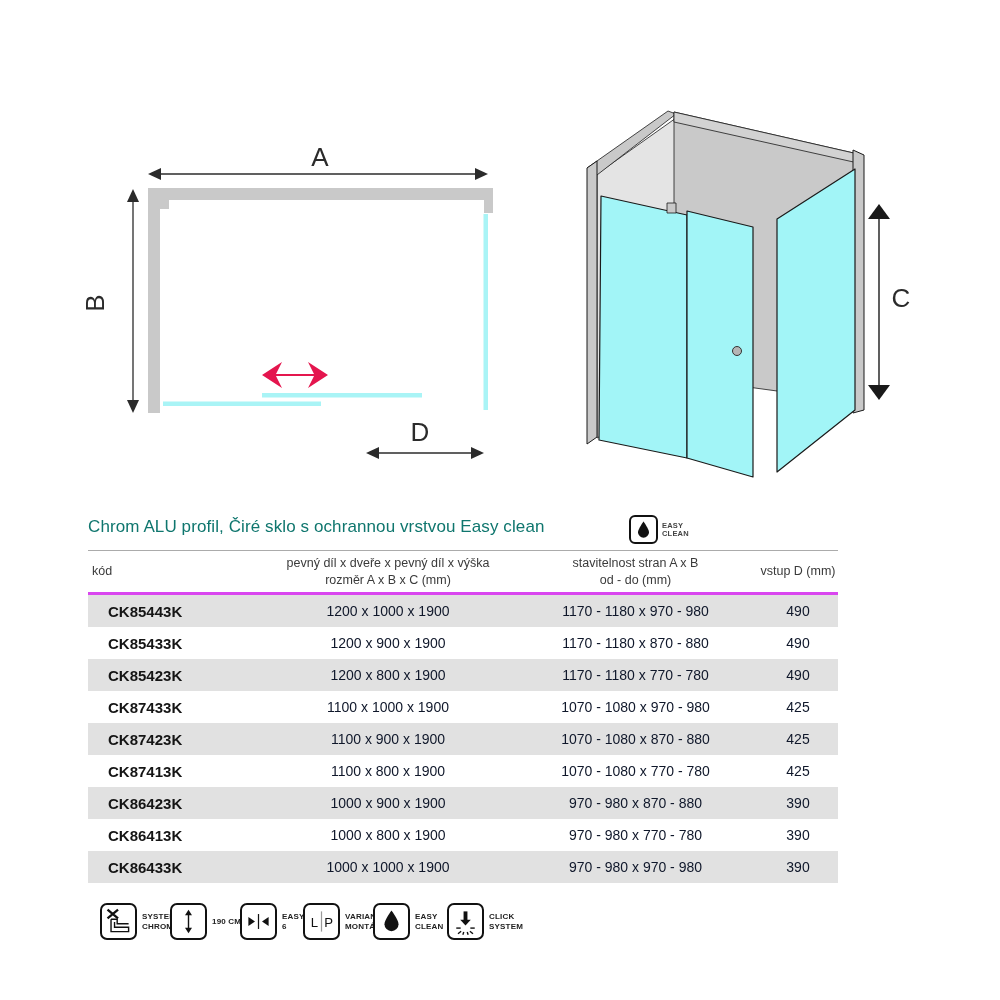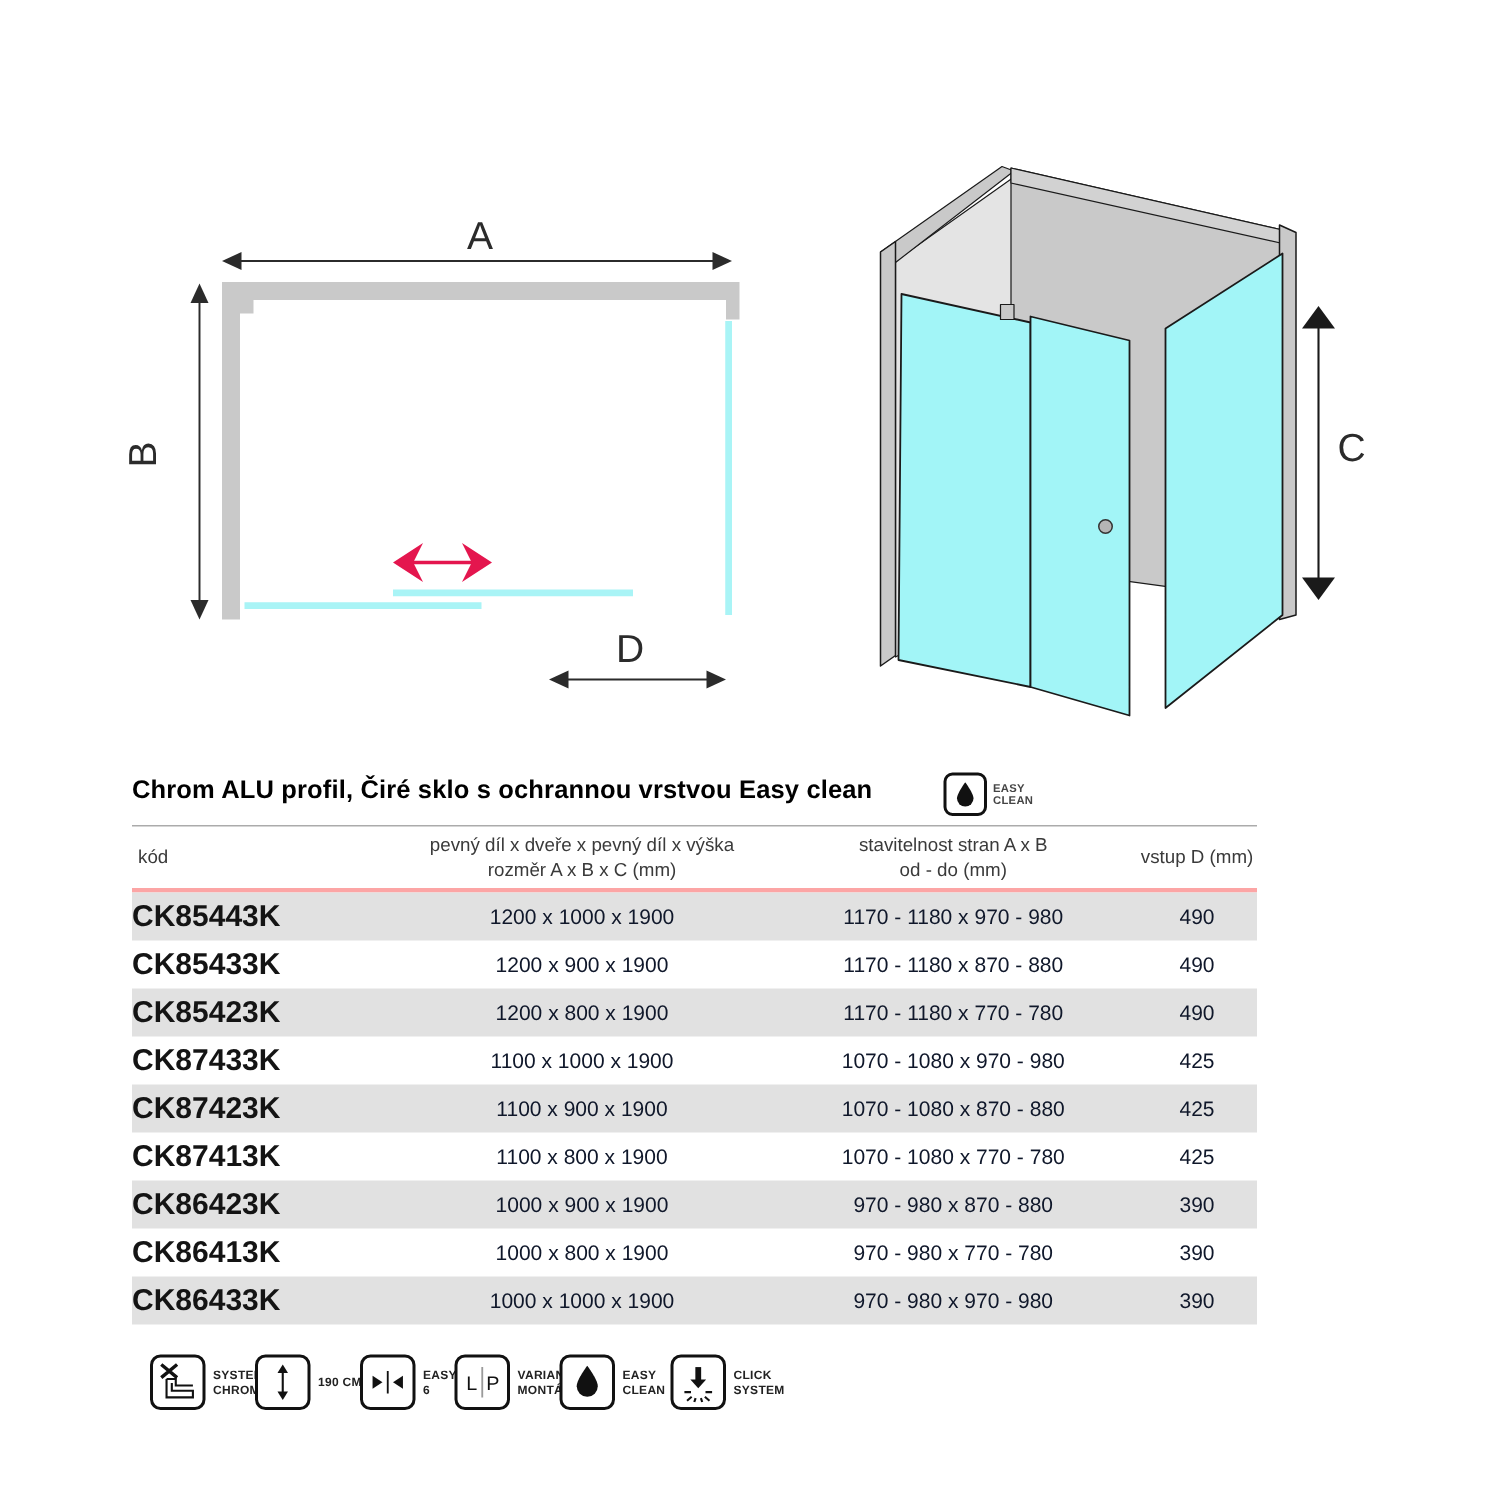--- a/index.html
+++ b/index.html
@@ -1,34 +1,34 @@
 <!DOCTYPE html>
 <html><head>
 <meta charset="utf-8">
 <style>
   html,body{margin:0;padding:0;background:#fff;}
   .canvas{position:relative;width:1000px;height:1000px;background:#fff;overflow:hidden;
           font-family:"Liberation Sans",sans-serif;color:#111;}
   svg text{font-family:"Liberation Sans",sans-serif;}
   
-  .title{position:absolute;left:88px;top:517px;font-size:17px;font-weight:bold;color:#000000;letter-spacing:.1px;}
+  .title{position:absolute;left:88px;top:517px;font-size:17px;font-weight:normal;color:#0f766e;letter-spacing:.1px;}
   .ec-badge{position:absolute;left:629px;top:515px;display:flex;align-items:center;}
   .ec-box{width:25px;height:25px;border:2px solid #111;border-radius:6px;display:flex;align-items:center;justify-content:center;background:#fff;}
   .ec-txt{margin-left:4px;font-size:7.5px;line-height:8px;color:#444;font-weight:bold;letter-spacing:.2px;}
   
   .table{position:absolute;left:88px;top:550px;width:750px;}
   .thead{display:grid;grid-template-columns:175px 250px 245px 80px;align-items:center;
-         border-top:1px solid #ababab;border-bottom:3px solid #fca5a5;height:41px;
+         border-top:1px solid #ababab;border-bottom:3px solid #d946ef;height:41px;
          font-size:12.5px;color:#3a3a3a;line-height:1.3;}
   .thead .h1{text-align:left;padding-left:4px;}
   .thead .hc{text-align:center;}
   .trow{display:grid;grid-template-columns:175px 250px 245px 80px;align-items:center;height:32px;}
   .trow.alt{background:#e1e1e1;}
   .tcell{font-size:14px;color:#0f172a;text-align:center;white-space:nowrap;}
-  .tcell.c0{font-size:20px;font-weight:bold;color:#141414;text-align:left;padding-left:0;}
+  .tcell.c0{font-size:15px;font-weight:bold;color:#141414;text-align:left;padding-left:20px;}
   
   .feat{position:absolute;top:903px;display:flex;align-items:center;}
   .fbox{width:33px;height:33px;border:2px solid #111;border-radius:7px;background:#fff;flex:0 0 auto;
         display:flex;align-items:center;justify-content:center;}
   .flabel{margin-left:5px;font-size:8px;line-height:9.5px;color:#222;font-weight:bold;letter-spacing:.2px;}
   .flabel div:empty{display:none;}
 </style>
 </head>
 <body>
 

